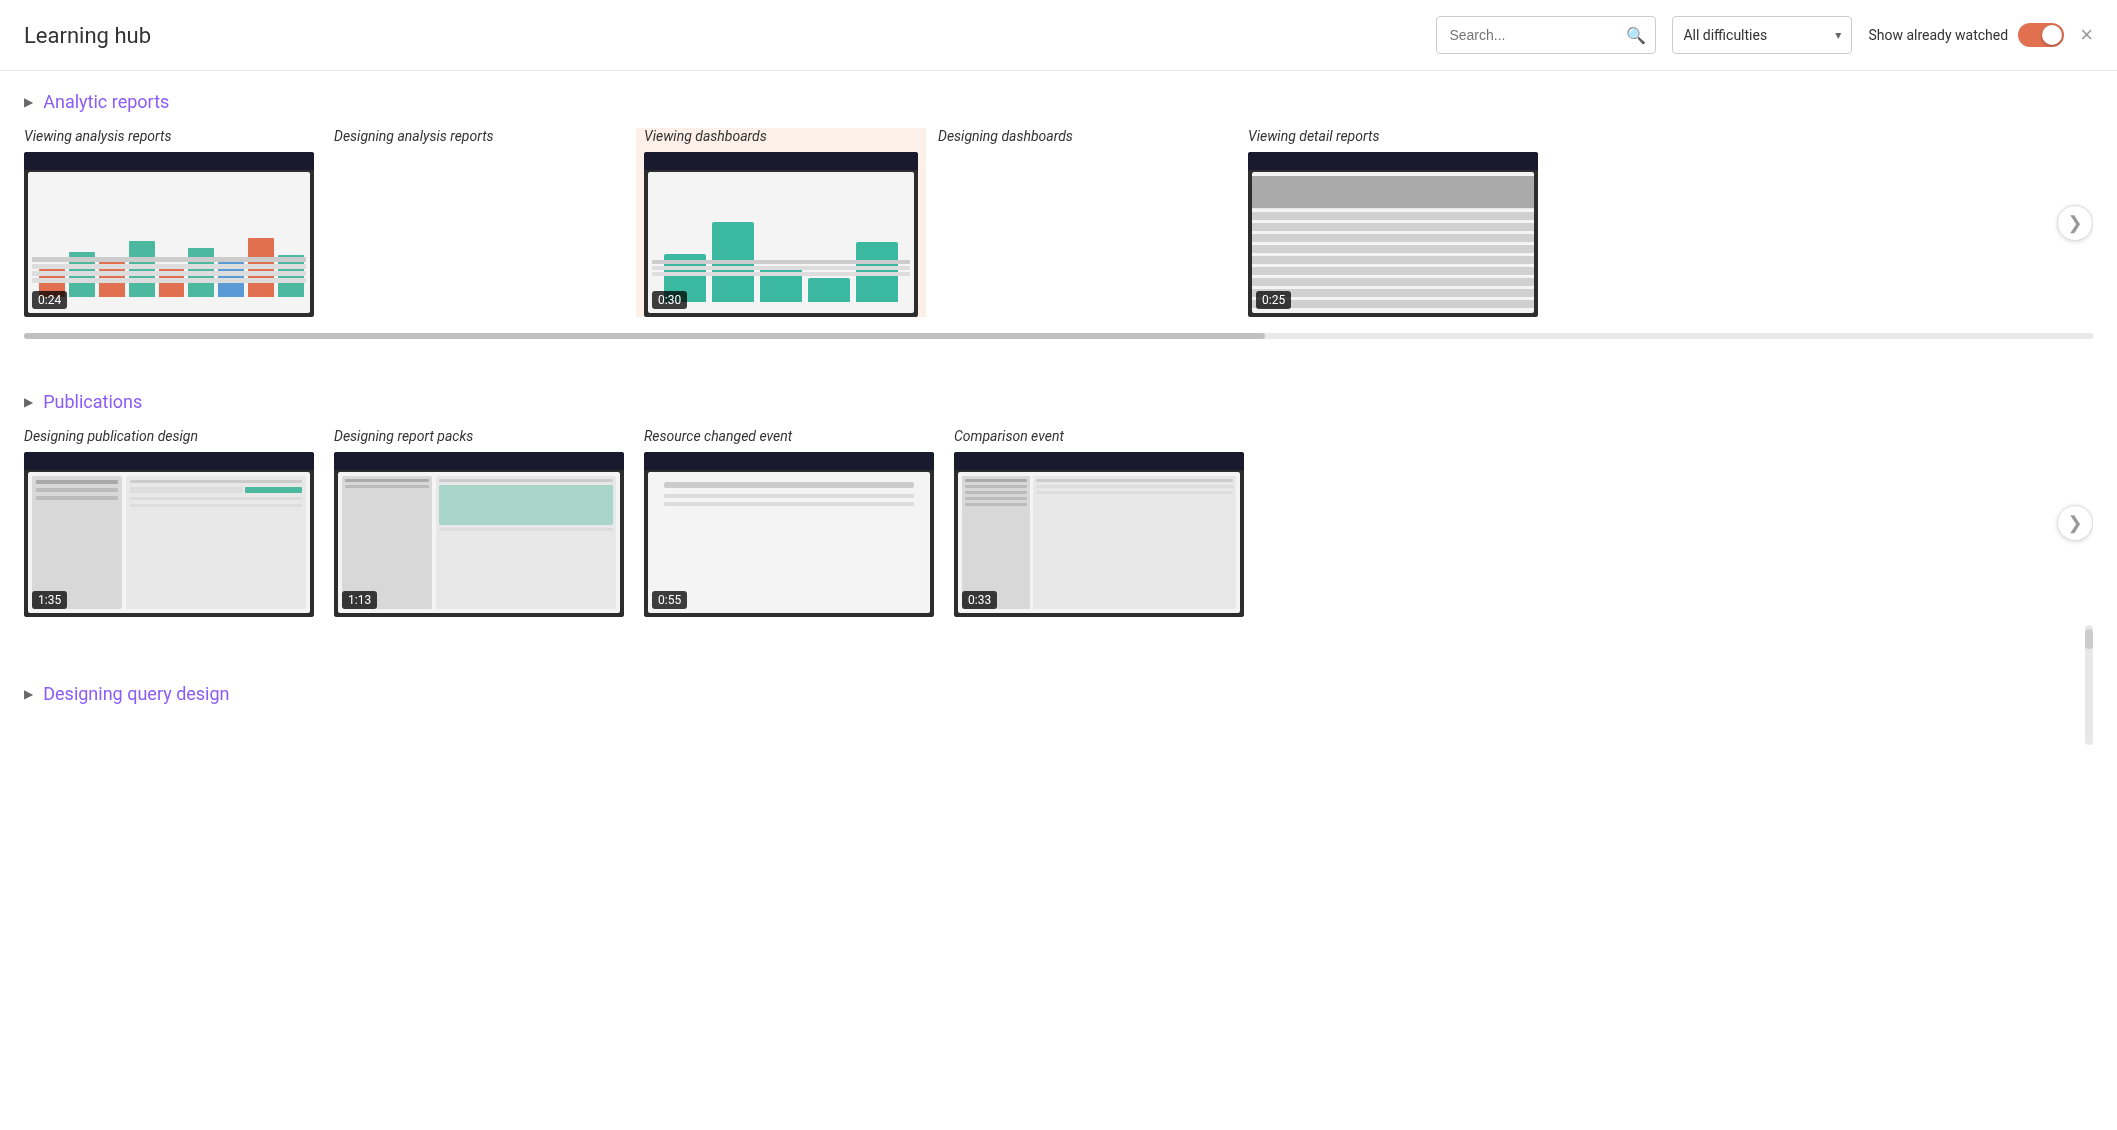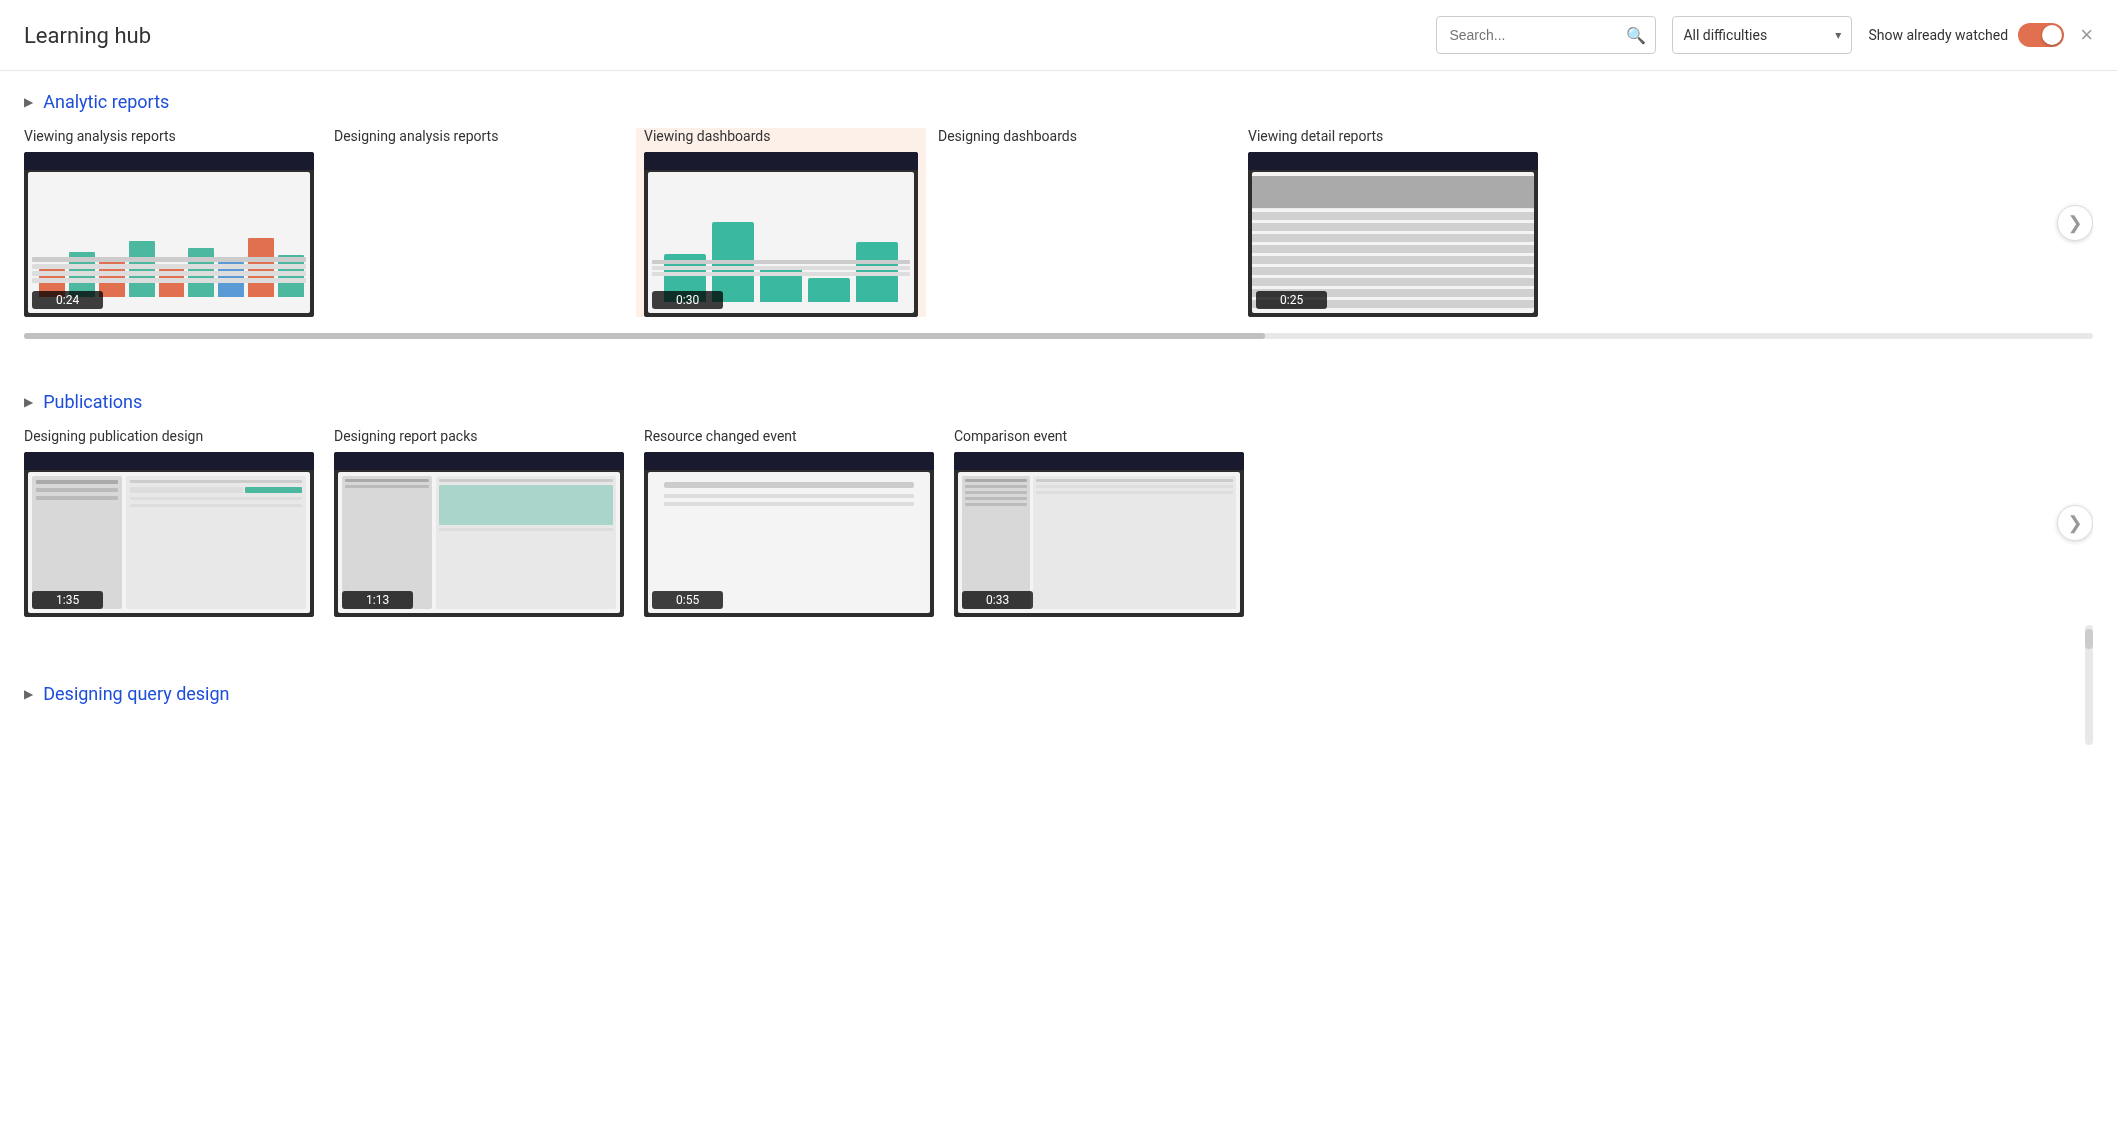--- a/index.html
+++ b/index.html
@@ -125,21 +125,21 @@
       padding: 20px 0 16px;
       cursor: pointer;
     }
     .section-arrow {
       font-size: 12px;
       color: #666;
     }
     .section-title {
       font-size: 18px;
       font-weight: 400;
-      color: #1d4ed8;
+      color: #8b5cf6;
     }
 
     
     .cards-row {
       position: relative;
       display: flex;
       gap: 20px;
       overflow: hidden;
     }
     .nav-arrow {
@@ -172,38 +172,39 @@
       background: #fdf0e8;
       border-radius: 4px;
       padding: 8px;
       margin: -8px;
     }
     .video-card .card-title {
       font-size: 14px;
       color: #333;
       margin-bottom: 8px;
       font-weight: 400;
+      font-style: italic;
     }
     .thumbnail {
       position: relative;
       width: 100%;
       height: 165px;
       background: #2a2a2a;
       border-radius: 3px;
       overflow: hidden;
     }
 
     .duration-badge {
       position: absolute;
       bottom: 8px;
       left: 8px;
       background: rgba(0,0,0,0.75);
       color: #fff;
       font-size: 12px;
-      padding: 2px 24px;
+      padding: 2px 6px;
       border-radius: 3px;
     }
 
     
     .scroll-track {
       height: 6px;
       background: #e8e8e8;
       border-radius: 3px;
       margin: 16px 0;
     }

